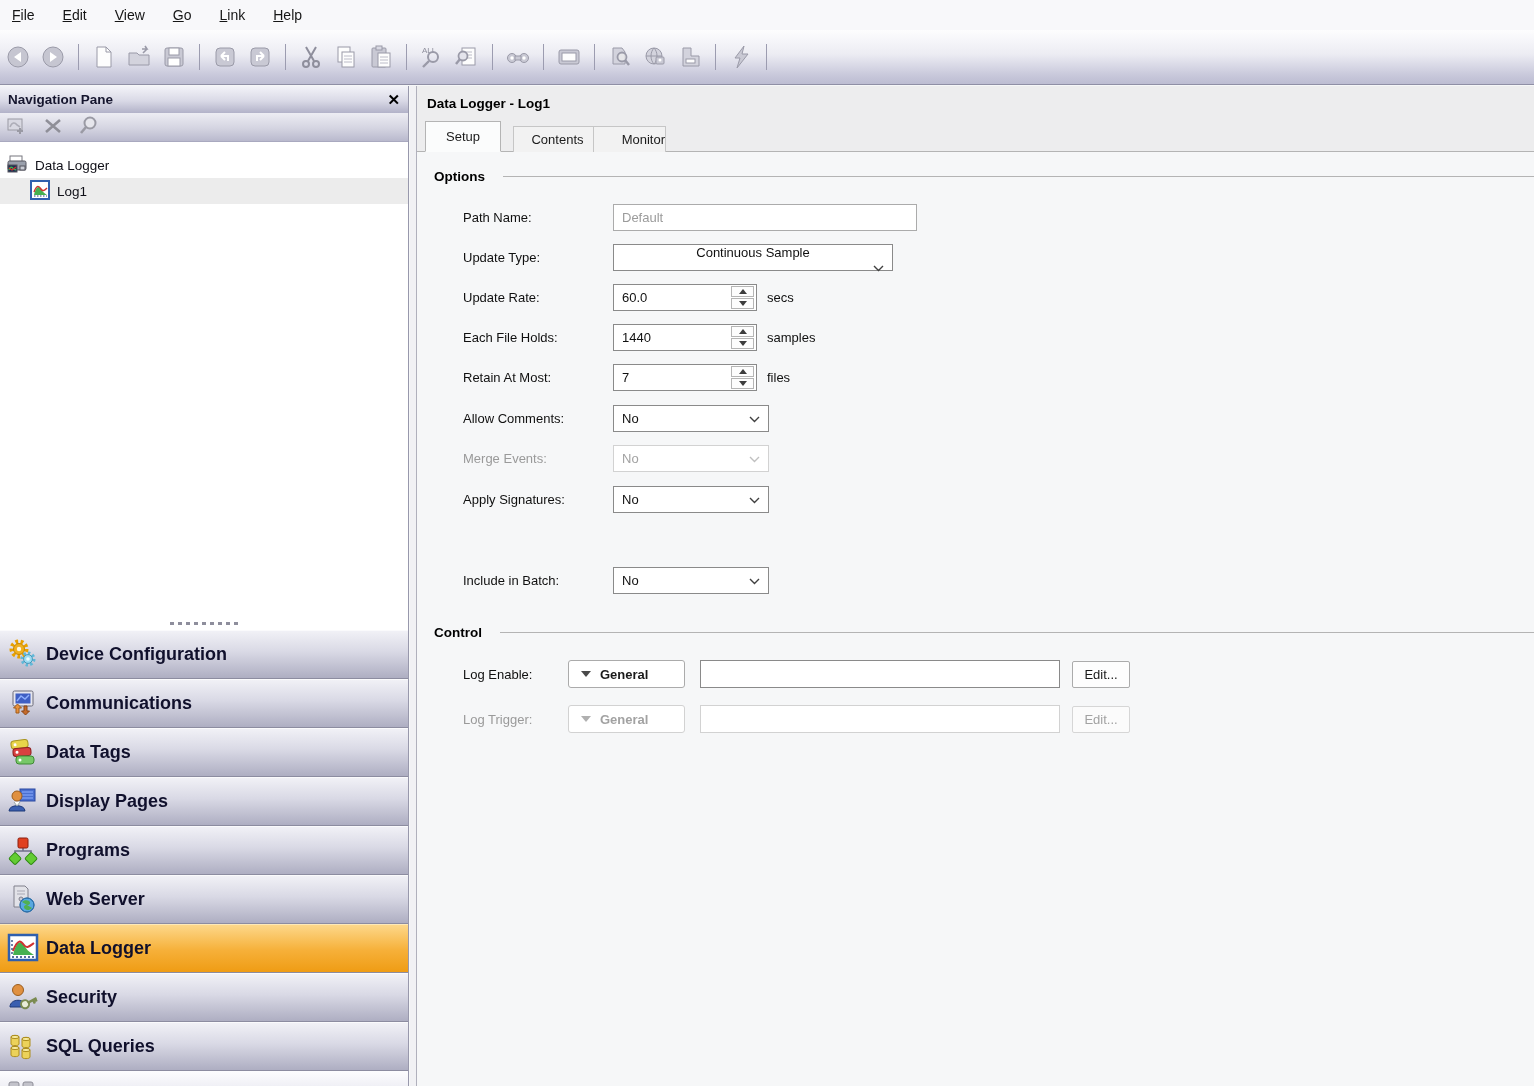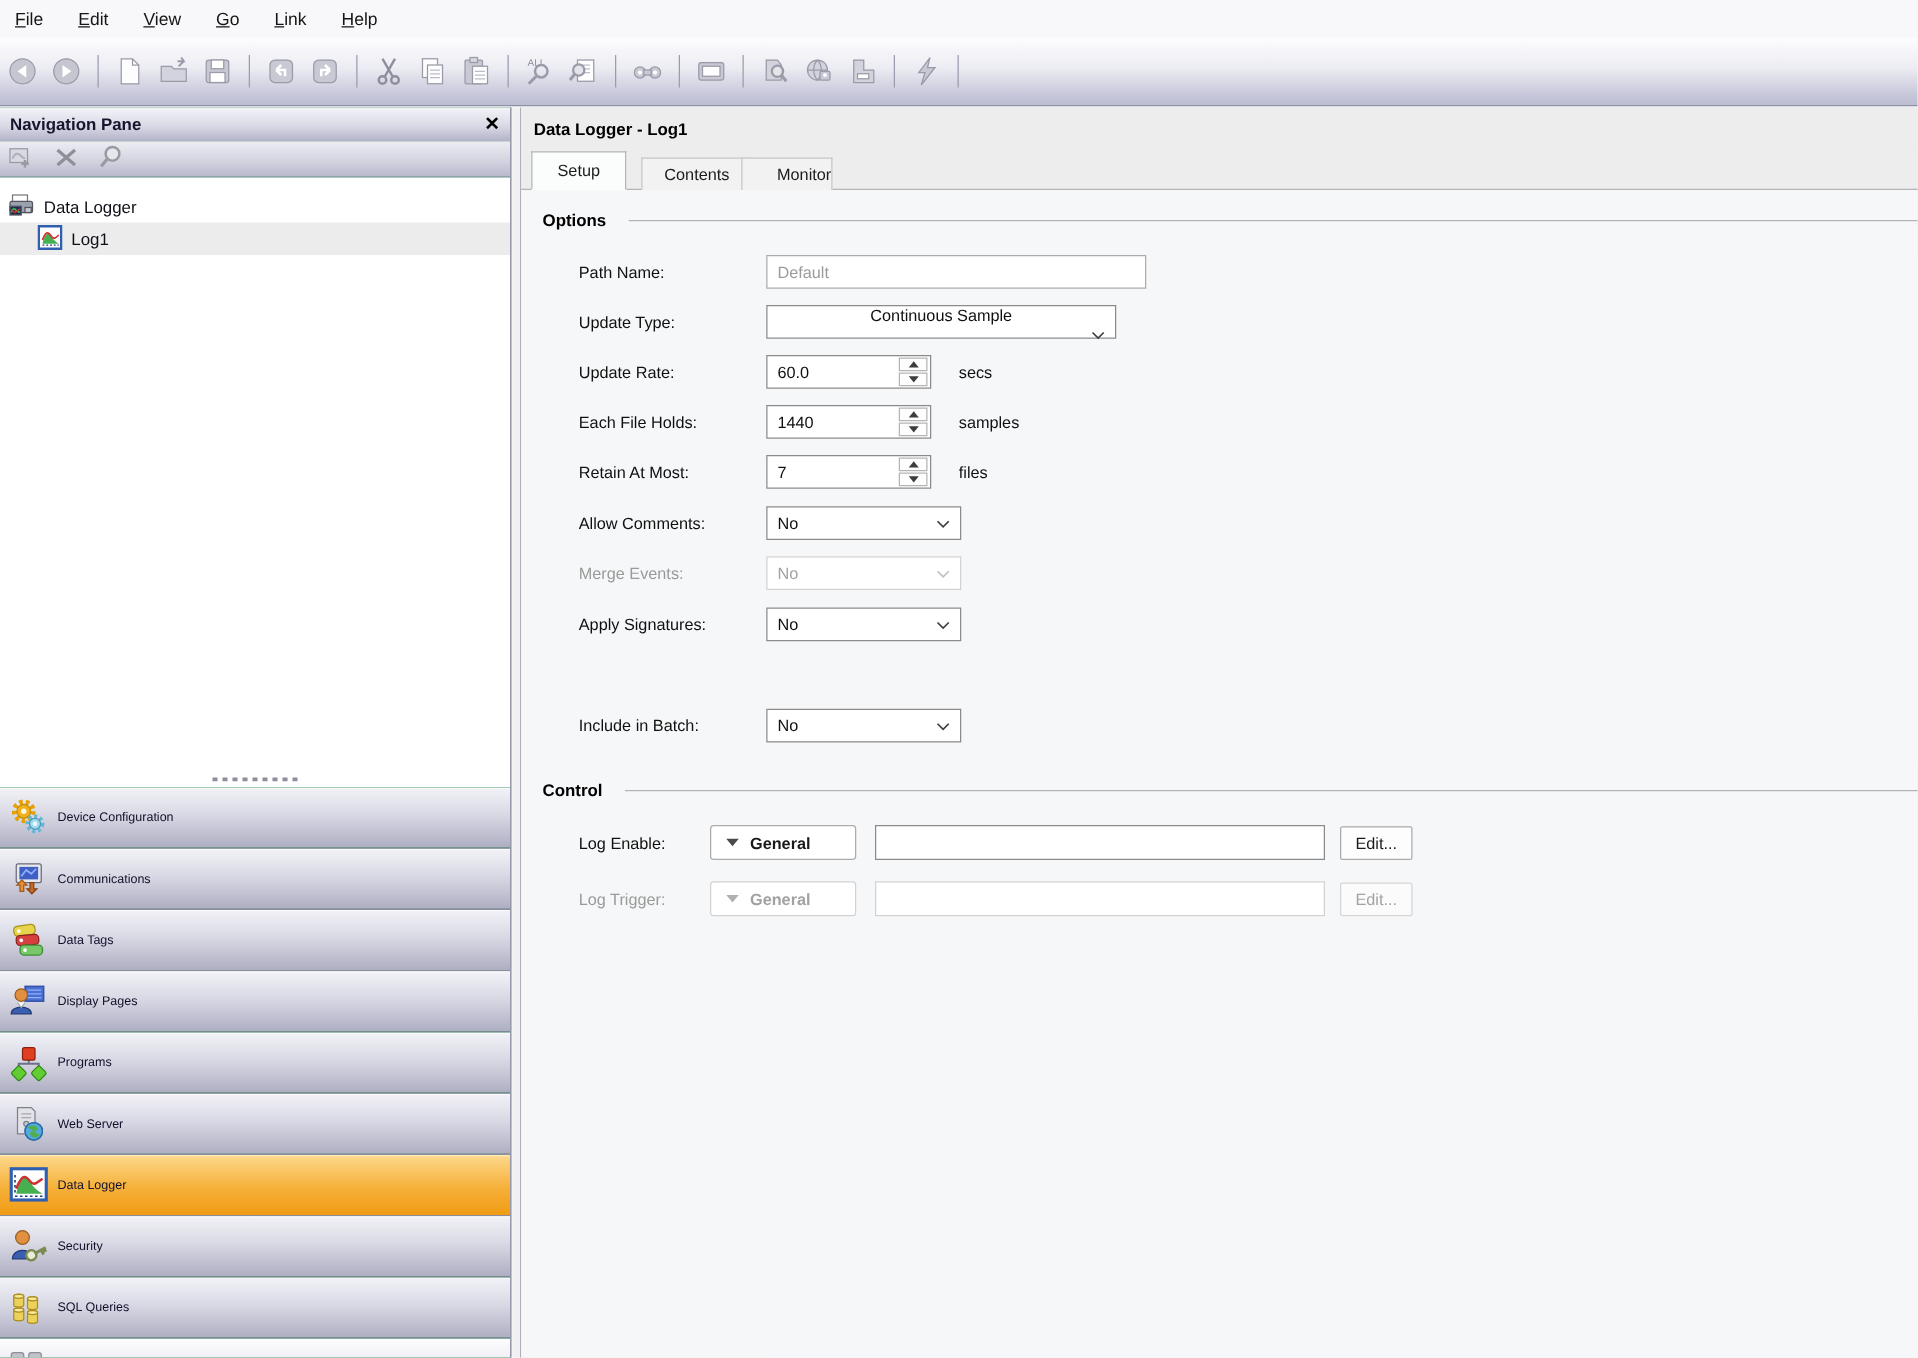--- a/index.html
+++ b/index.html
@@ -20,21 +20,21 @@
   
   .toolbar {
     position:absolute; left:0; top:30px; width:1534px; height:55px;
     background:linear-gradient(#fdfdfe 0%, #ececf3 45%, #c7c7da 85%, #bdbdd2 100%);
     border-bottom:1px solid #8f8fa5;
     display:flex; align-items:center; gap:7px; padding-left:4px;
   }
   .tbtn { width:28px; height:28px; display:flex; align-items:center; justify-content:center; }
   .tsep { width:1px; height:26px; background:#9c9cb0; margin:0 4px; }
   
-  .left-pane { position:absolute; left:0; top:86px; width:409px; bottom:0; background:#15803d; border-right:1px solid #9898ac;text-align:center; }
+  .left-pane { position:absolute; left:0; top:86px; width:409px; bottom:0; background:#4d7c0f; border-right:1px solid #9898ac;text-align:center; }
   .pane-gap { position:absolute; left:410px; top:86px; width:7px; bottom:0; background:#f1f1f4; border-right:1px solid #b0b0bc; }
   .nav-title {
     position:absolute; left:0; top:0; width:100%; height:27px;
     background:linear-gradient(#f4f4f9 0%, #d9d9e6 55%, #b2b2c8 100%);
     display:flex; align-items:center; padding:0 8px;
     font-weight:bold; font-size:13.5px; color:#15152e;
   }
   .nav-title .close { margin-left:auto; font-size:15px; font-weight:bold; color:#000; cursor:default; line-height:1; }
   .nav-toolbar {
     position:absolute; left:0; top:27px; width:100%; height:29px;
@@ -55,21 +55,21 @@
     background:linear-gradient(#f2f2f7 0%, #d9d9e5 45%, #aeaec2 100%);
     border-bottom:1px solid #8c8ca0;
     box-shadow:inset 0 1px 0 #fafafc;
     cursor:default;
   }
   .nav-btn.selected {
     background:linear-gradient(#fdd98d 0%, #f6b039 55%, #ef9c14 100%);
     box-shadow:inset 0 1px 0 #fee9b8;
   }
   .nav-btn .nicon { width:46px; display:flex; justify-content:center; }
-  .nav-btn .nlabel { font-size:10px; font-weight:normal; color:#10102c; }
+  .nav-btn .nlabel { font-size:18px; font-weight:bold; color:#10102c; }
   .nav-btn.partial { height:15px; border-bottom:none; background:linear-gradient(#fdfdfe 0%, #f0f0f6 100%); box-shadow:none; align-items:flex-end; }
   .nav-btn.partial .nicon { height:8px; overflow:hidden; align-self:flex-end; }
   
   .main { position:absolute; left:417px; top:86px; right:0; bottom:0; background:#e5e5e5; }
   .main-title {
     position:absolute; left:0; top:0; right:0; height:35px; background:#ededee;
     display:flex; align-items:center; padding-left:10px;
     font-weight:bold; font-size:13.5px; color:#000;
   }
   .tabstrip { position:absolute; left:0; top:35px; right:0; height:31px; background:#ededee; border-bottom:1px solid #b4b4b4; }
@@ -90,21 +90,21 @@
     position:absolute; left:196px; height:27px; background:#fff;
     border:1px solid #ababab; display:flex; align-items:center; padding-left:8px; font-size:13px;
   }
   .tbox .ph { color:#9b9b9b; }
   .combo {
     position:absolute; left:196px; height:27px; background:#fff; border:1px solid #8a8a8a;
     display:flex; align-items:center; padding:0 8px; font-size:13px; color:#101010;
   }
   .combo .chev { margin-left:auto; }
   .combo.disabled { border-color:#d2d2d2; color:#a2a2a2; }
-  .spin { position:absolute; left:196px; width:132px; height:27px; background:#fff; border:1px solid #8a8a8a; display:flex; }
+  .spin { position:absolute; left:196px; width:144px; height:27px; background:#fff; border:1px solid #8a8a8a; display:flex; }
   .spin .sval { flex:1; display:flex; align-items:center; padding-left:8px; font-size:13px; }
   .spin .sbtns { width:25px; display:flex; flex-direction:column; justify-content:center; gap:1px; padding-right:2px; }
   .spin .sb { height:11px; border:1px solid #b5b5b5; background:#fdfdfd; display:flex; align-items:center; justify-content:center; }
   .tri-up { width:0; height:0; border-left:4px solid transparent; border-right:4px solid transparent; border-bottom:5px solid #3c3c3c; }
   .tri-dn { width:0; height:0; border-left:4px solid transparent; border-right:4px solid transparent; border-top:5px solid #3c3c3c; }
   .gen-btn {
     position:absolute; left:151px; width:117px; height:28px; background:#fff;
     border:1px solid #ababab; border-radius:3px; display:flex; align-items:center; gap:9px;
     padding-left:12px; font-size:13px; font-weight:bold; color:#1a1a1a;
   }

